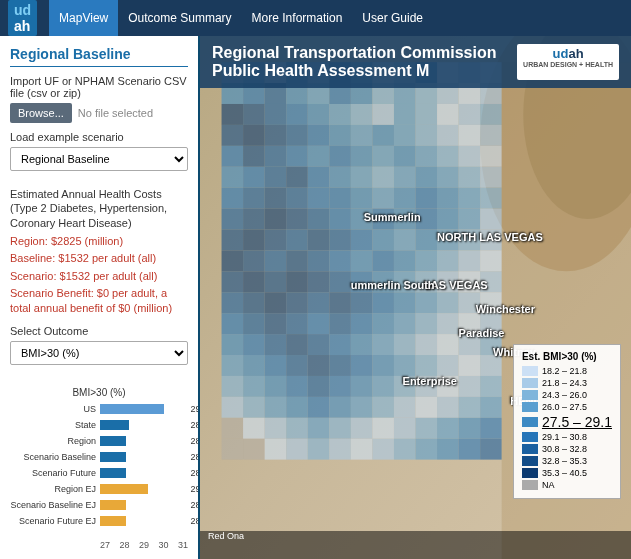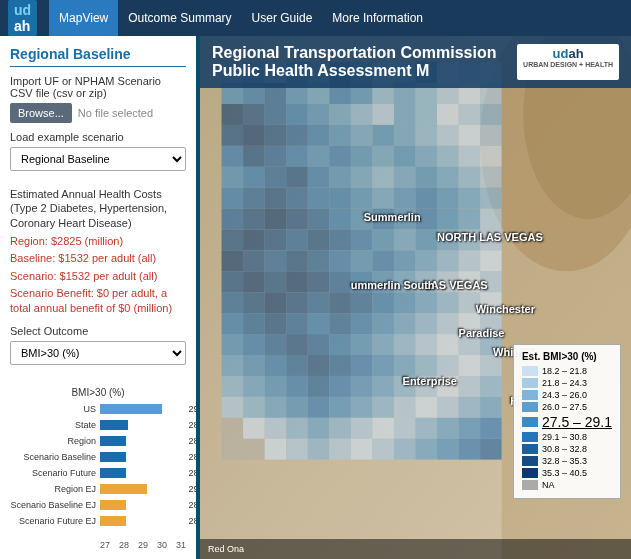--- a/index.html
+++ b/index.html
@@ -44,21 +44,21 @@
     }
 
     
     .left-panel {
       width: 200px;
       min-width: 200px;
       background: white;
       padding: 10px;
       overflow-y: auto;
       z-index: 2;
-      border-right: 4px solid #0c4a6e;
+      border-right: 2px solid #0c4a6e;
     }
 
     .panel-title {
       color: #1a6ea8;
       font-size: 14px;
       font-weight: bold;
       margin-bottom: 8px;
       border-bottom: 1px solid #1a6ea8;
       padding-bottom: 4px;
     }
@@ -263,44 +263,43 @@
       text-shadow: 1px 1px 2px #000, -1px -1px 2px #000;
       z-index: 4;
       pointer-events: none;
     }
 
     .bottom-bar {
       position: absolute;
       bottom: 0;
       left: 0;
       right: 0;
-      height: 20px;
+      height: 28px;
       background: rgba(0,0,0,0.5);
       display: flex;
-      align-items: center;
       padding: 0 8px;
       z-index: 5;
     }
     .bottom-bar span {
       color: white;
       font-size: 9px;
     }
   </style>
 </head>
 <body>
 
 <nav class="nav-bar">
   <div class="nav-logo">
     <span>ud</span><br>
     <span style="color:white;">ah</span>
   </div>
   <div class="nav-item active">MapView</div>
   <div class="nav-item">Outcome Summary</div>
+  <div class="nav-item">More Information</div>
   <div class="nav-item">User Guide</div>
-  <div class="nav-item">More Information</div>
 </nav>
 
 <div class="main-container">
 
   <div class="left-panel">
     <div class="panel-title">Regional Baseline</div>
 
     <div class="section-label">Import UF or NPHAM Scenario CSV file (csv or zip)</div>
     <div class="browse-row">
       <button class="browse-btn">Browse...</button>

